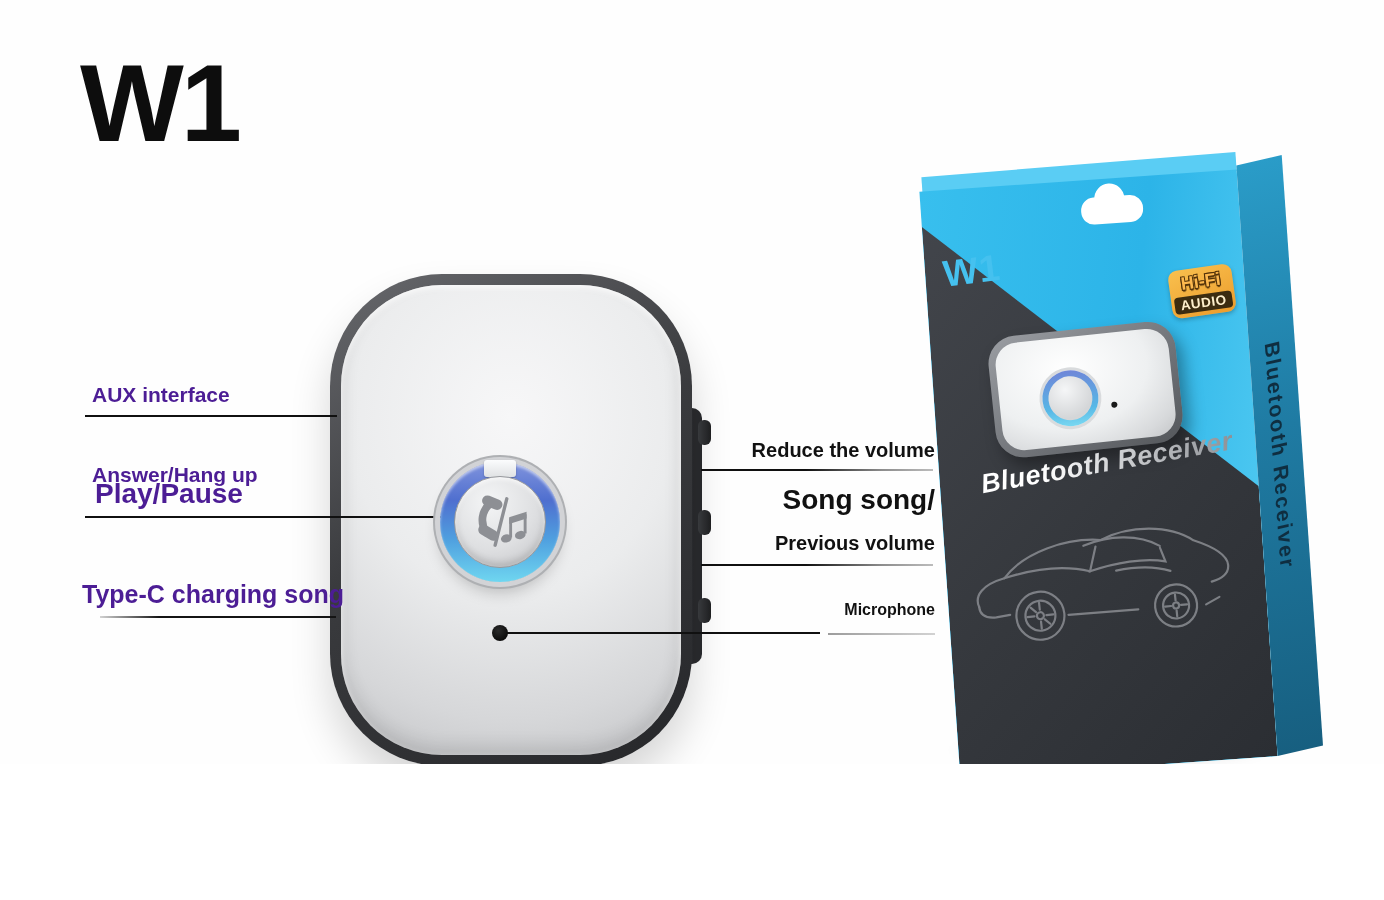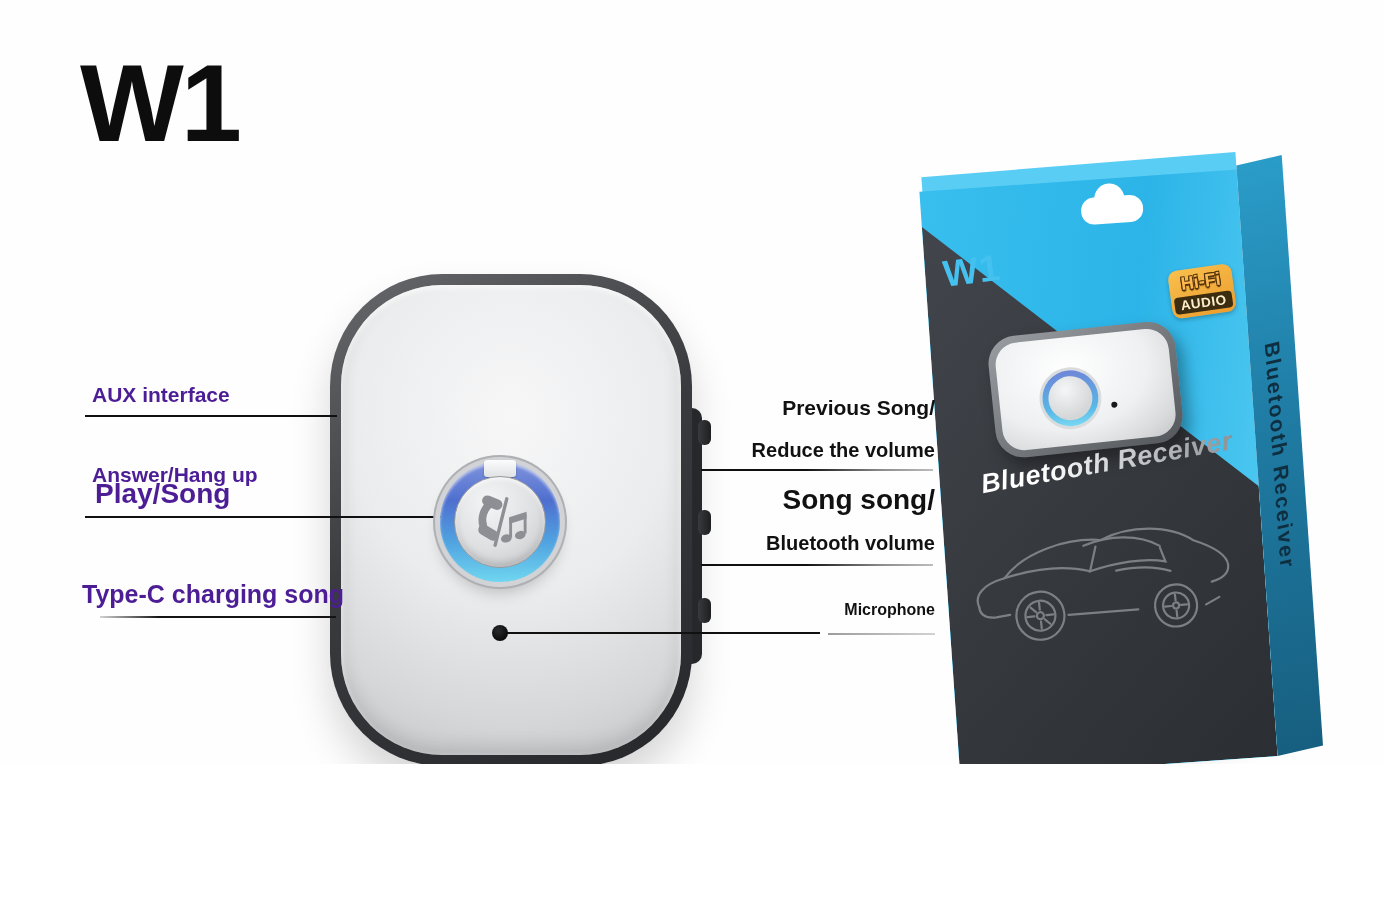--- a/index.html
+++ b/index.html
@@ -131,27 +131,26 @@
           <path d="M41 46 L41 26 M56 42 L56 22" fill="none" stroke-width="3"></path>
           <path d="M39.5 25 L57.5 19.5 L57.5 26.5 L39.5 32 Z" stroke="none"></path>
         </g>
       </svg>
     </div>
   </div>
   <div class="mic-dot"></div>
 
   <div class="lbl" style="left:92px;top:383px;font-size:21px;">AUX interface</div>
   <div class="lbl" style="left:92px;top:463px;font-size:21px;">Answer/Hang up</div>
-  <div class="lbl" style="left:95px;top:478px;font-size:28px;">Play/Song</div>
+  <div class="lbl" style="left:95px;top:478px;font-size:28px;">Play/Pause</div>
   <div class="lbl" style="left:82px;top:580px;font-size:25px;">Type-C charging song</div>
 
-  <div class="r-lbl" style="top:396px;font-size:21px;">Previous Song/</div>
   <div class="r-lbl" style="top:439px;font-size:20px;">Reduce the volume</div>
   <div class="r-lbl" style="top:484px;font-size:28px;">Song song/</div>
-  <div class="r-lbl" style="top:532px;font-size:20px;">Bluetooth volume</div>
+  <div class="r-lbl" style="top:532px;font-size:20px;">Previous volume</div>
   <div class="r-lbl" style="top:601px;font-size:16px;">Microphone</div>
 
   <div class="box-shadow"></div>
   <div class="box">
     <div class="lid"></div>
     <div class="underside"></div>
 
     <div class="front">
       <div class="front-dark"></div>
 

